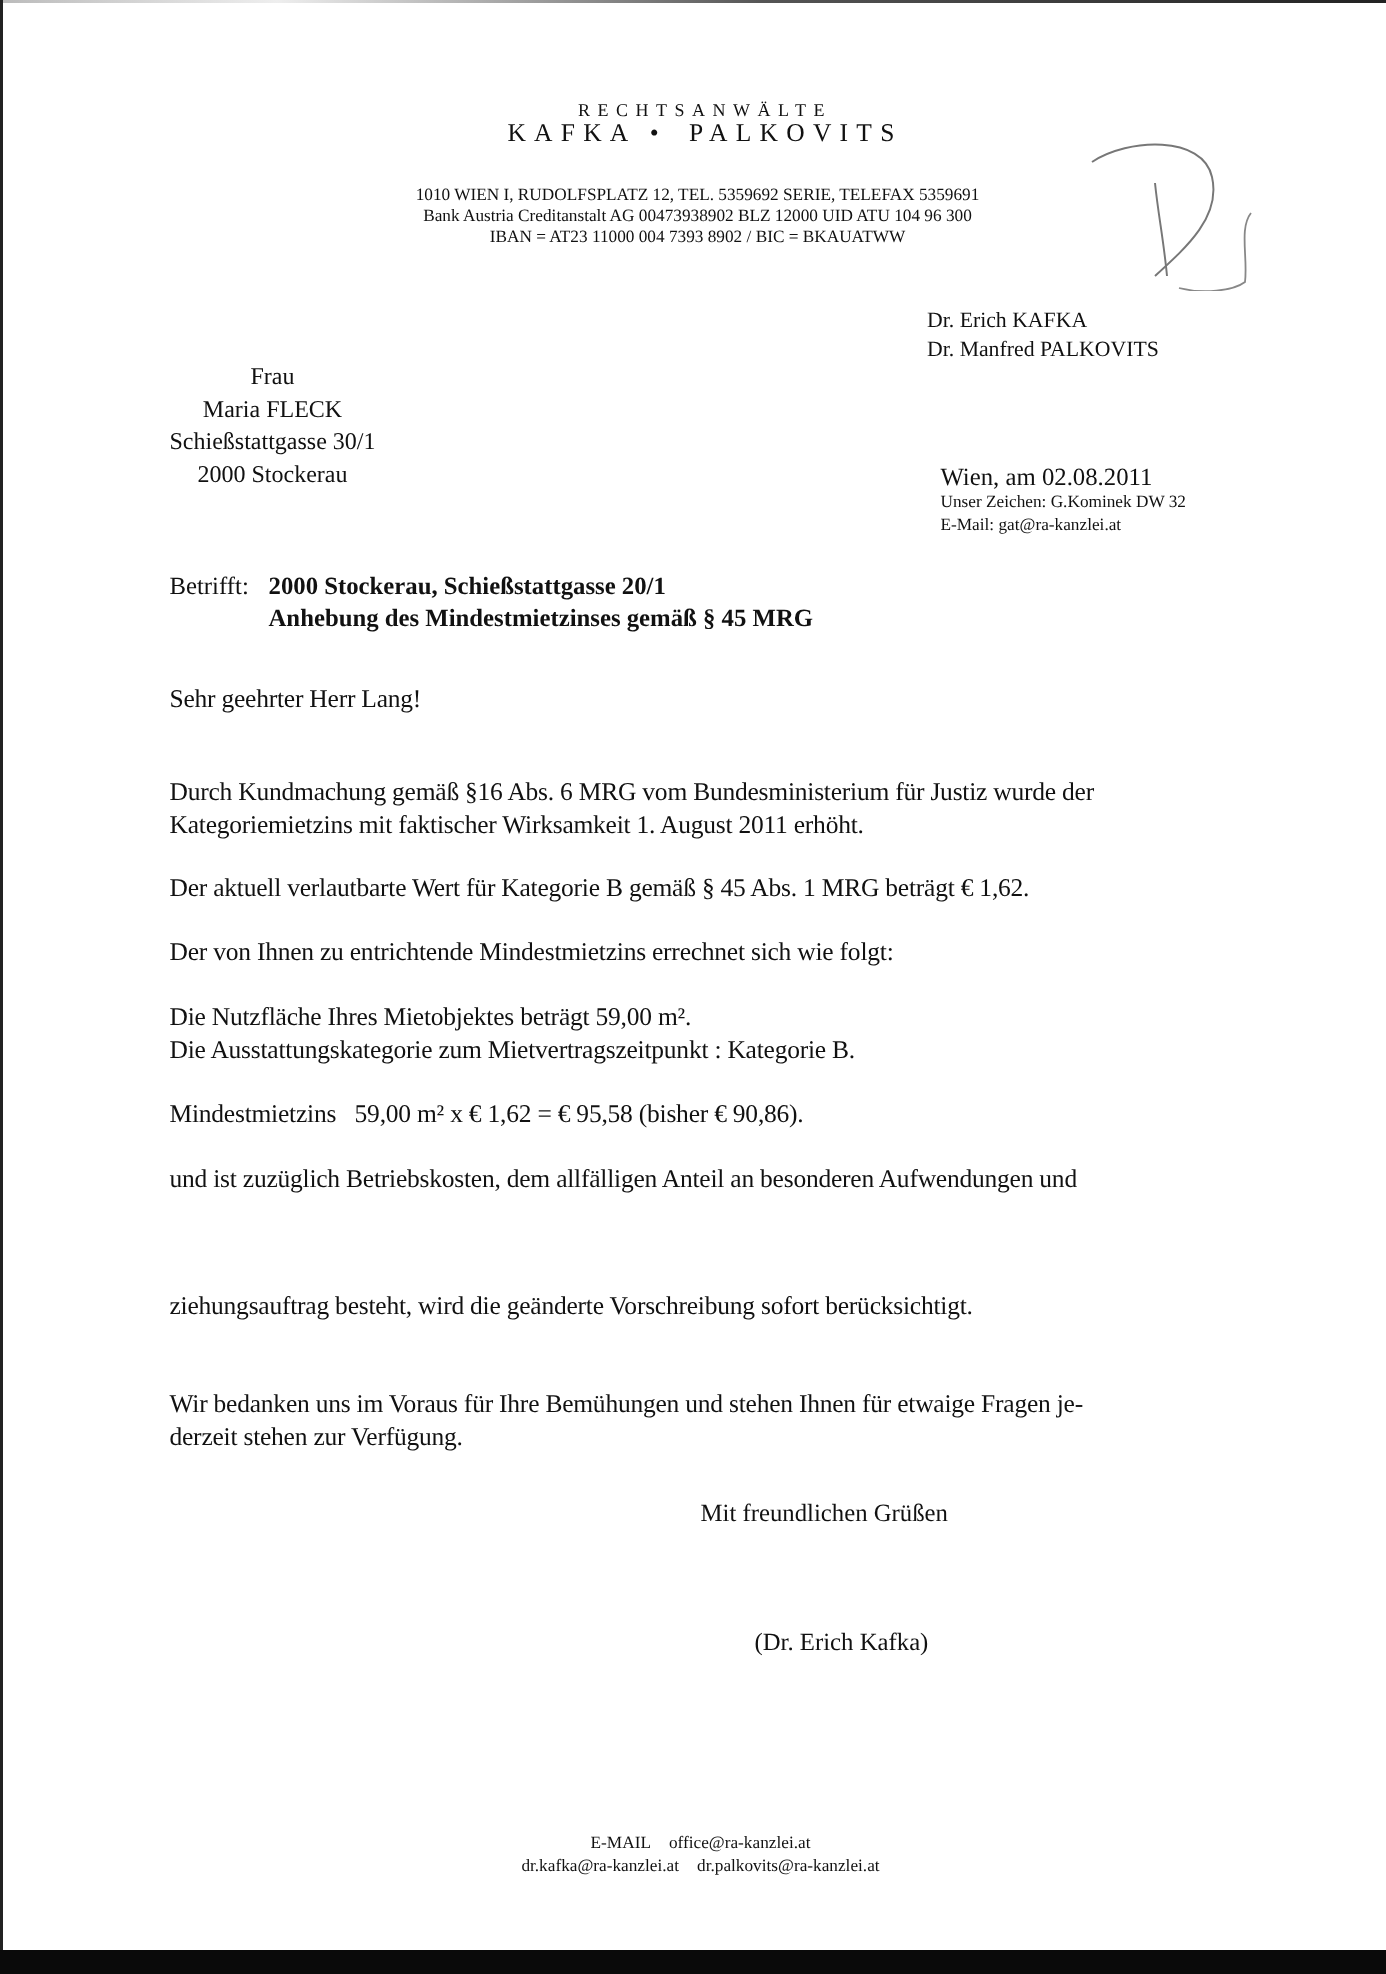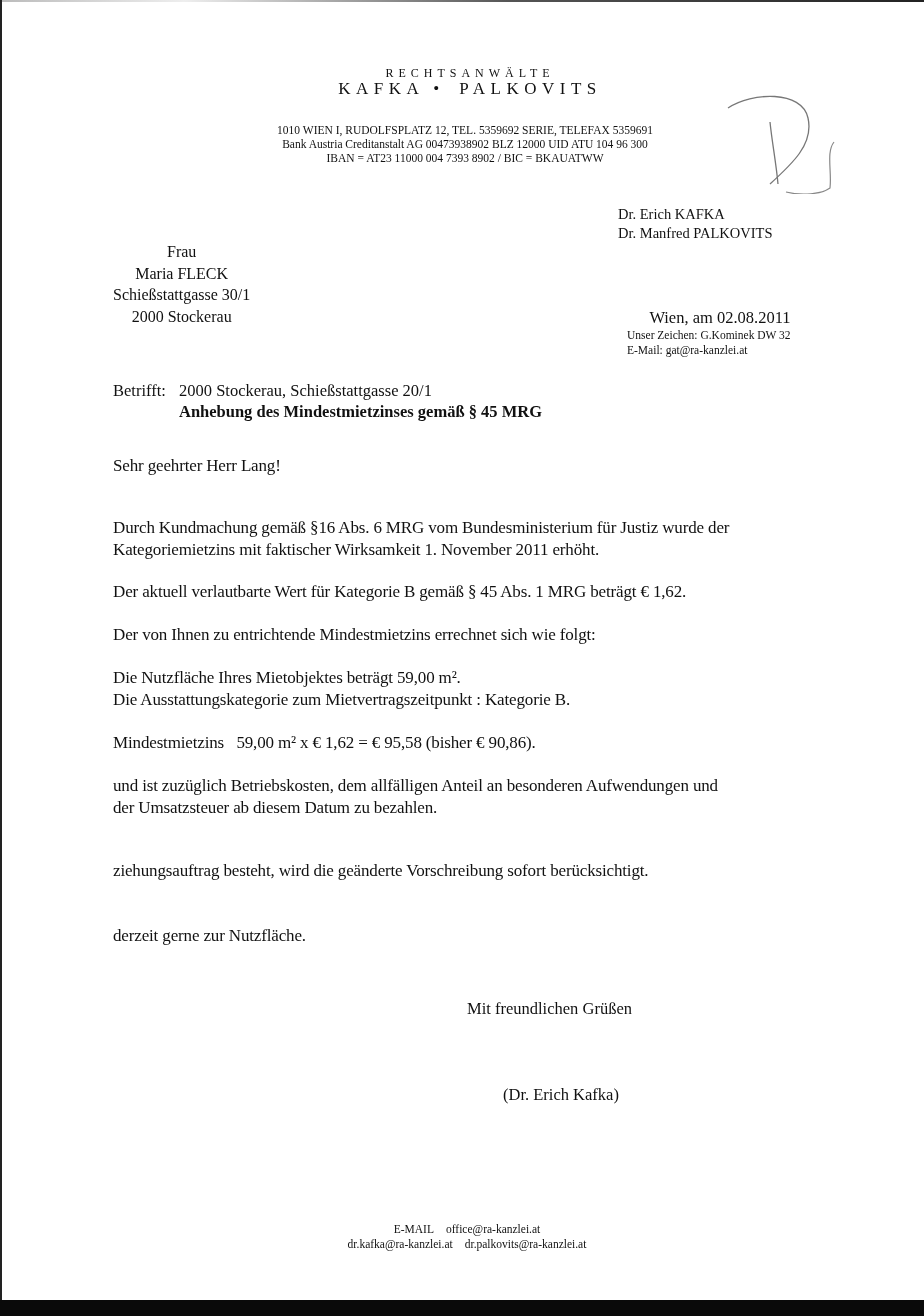--- a/index.html
+++ b/index.html
@@ -47,28 +47,28 @@
     }
     .partners {
       left: 618px; top: 205px; font-size: 14.5px; line-height: 19px;
     }
     .recipient {
       left: 113px; top: 241px; font-size: 16px; line-height: 21.5px; text-align: center;
     }
     .dateblock {
       left: 627px; top: 308px;
     }
-    .dateblock .date { font-size: 16.5px; line-height: 20px; text-align: right; }
+    .dateblock .date { font-size: 16.5px; line-height: 20px; }
     .dateblock .small { font-size: 11.5px; line-height: 14.5px; }
 
     .subject {
       left: 113px; top: 380px; font-size: 16.5px; line-height: 21px;
     }
     .subject .label { display: inline-block; width: 66px; }
-    .subject b { font-weight: normal; }
+    .subject b { font-weight: bold; }
     .subject .line2 { padding-left: 66px; font-weight: bold; }
 
     .para {
       left: 113px; font-size: 17px; line-height: 21.5px;
       letter-spacing: -0.15px;
     }
     .closing { left: 467px; top: 999px; font-size: 16.5px; }
     .signer { left: 503px; top: 1085px; font-size: 16.5px; }
 
     .footer {
@@ -124,47 +124,47 @@
 
 <div class="abs subject">
   <div><span class="label">Betrifft:</span><b>2000 Stockerau, Schießstattgasse 20/1</b></div>
   <div class="line2">Anhebung des Mindestmietzinses gemäß § 45 MRG</div>
 </div>
 
 <div class="abs para" style="top:455px">Sehr geehrter Herr Lang!</div>
 
 <div class="abs para" style="top:517px">
   <div>Durch Kundmachung gemäß §16 Abs. 6 MRG vom Bundesministerium für Justiz wurde der</div>
-  <div>Kategoriemietzins mit faktischer Wirksamkeit 1. November 2011 erhöht.</div>
+  <div>Kategoriemietzins mit faktischer Wirksamkeit 1. August 2011 erhöht.</div>
 </div>
 
 <div class="abs para" style="top:581px">Der aktuell verlautbarte Wert für Kategorie B gemäß § 45 Abs. 1 MRG beträgt € 1,62.</div>
 
 <div class="abs para" style="top:624px">Der von Ihnen zu entrichtende Mindestmietzins errechnet sich wie folgt:</div>
 
 <div class="abs para" style="top:667px">
   <div>Die Nutzfläche Ihres Mietobjektes beträgt 59,00 m².</div>
   <div>Die Ausstattungskategorie zum Mietvertragszeitpunkt : Kategorie B.</div>
 </div>
 
 <div class="abs para" style="top:732px">
   <span>Mindestmietzins</span>&nbsp;&nbsp;&nbsp;<span>59,00 m² x € 1,62 = € 95,58  (bisher € 90,86).</span>
 </div>
 
 <div class="abs para" style="top:775px">
   <div>und ist zuzüglich Betriebskosten, dem allfälligen Anteil an besonderen Aufwendungen und</div>
-  <div>der Umsatzsteuer ab diesem Datum zu bezahlen.</div>
 </div>
 
 <div class="abs para" style="top:860px">
   <div>ziehungsauftrag besteht, wird die geänderte Vorschreibung sofort berücksichtigt.</div>
 </div>
 
 <div class="abs para" style="top:925px">
-  <div>derzeit gerne zur Nutzfläche.</div>
+  <div>Wir bedanken uns im Voraus für Ihre Bemühungen und stehen Ihnen für etwaige Fragen je-</div>
+  <div>derzeit stehen zur Verfügung.</div>
 </div>
 
 <div class="abs closing">Mit freundlichen Grüßen</div>
 <div class="abs signer">(Dr. Erich Kafka)</div>
 
 <div class="abs footer">
   <div><span>E-MAIL</span><span class="gap"></span><span>office@ra-kanzlei.at</span></div>
   <div><span>dr.kafka@ra-kanzlei.at</span><span class="gap"></span><span>dr.palkovits@ra-kanzlei.at</span></div>
 </div>
 

